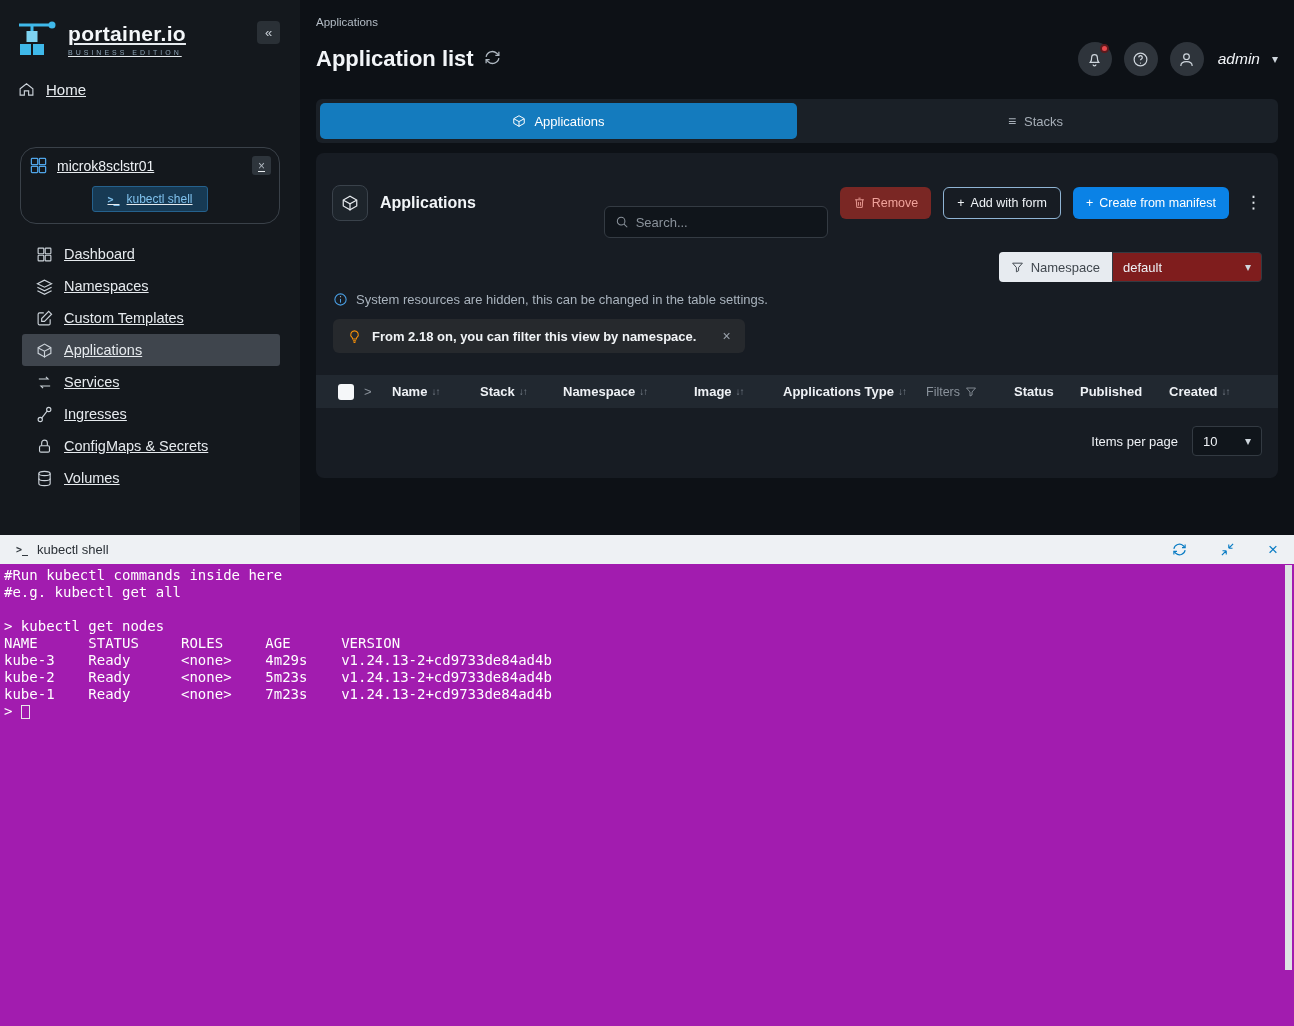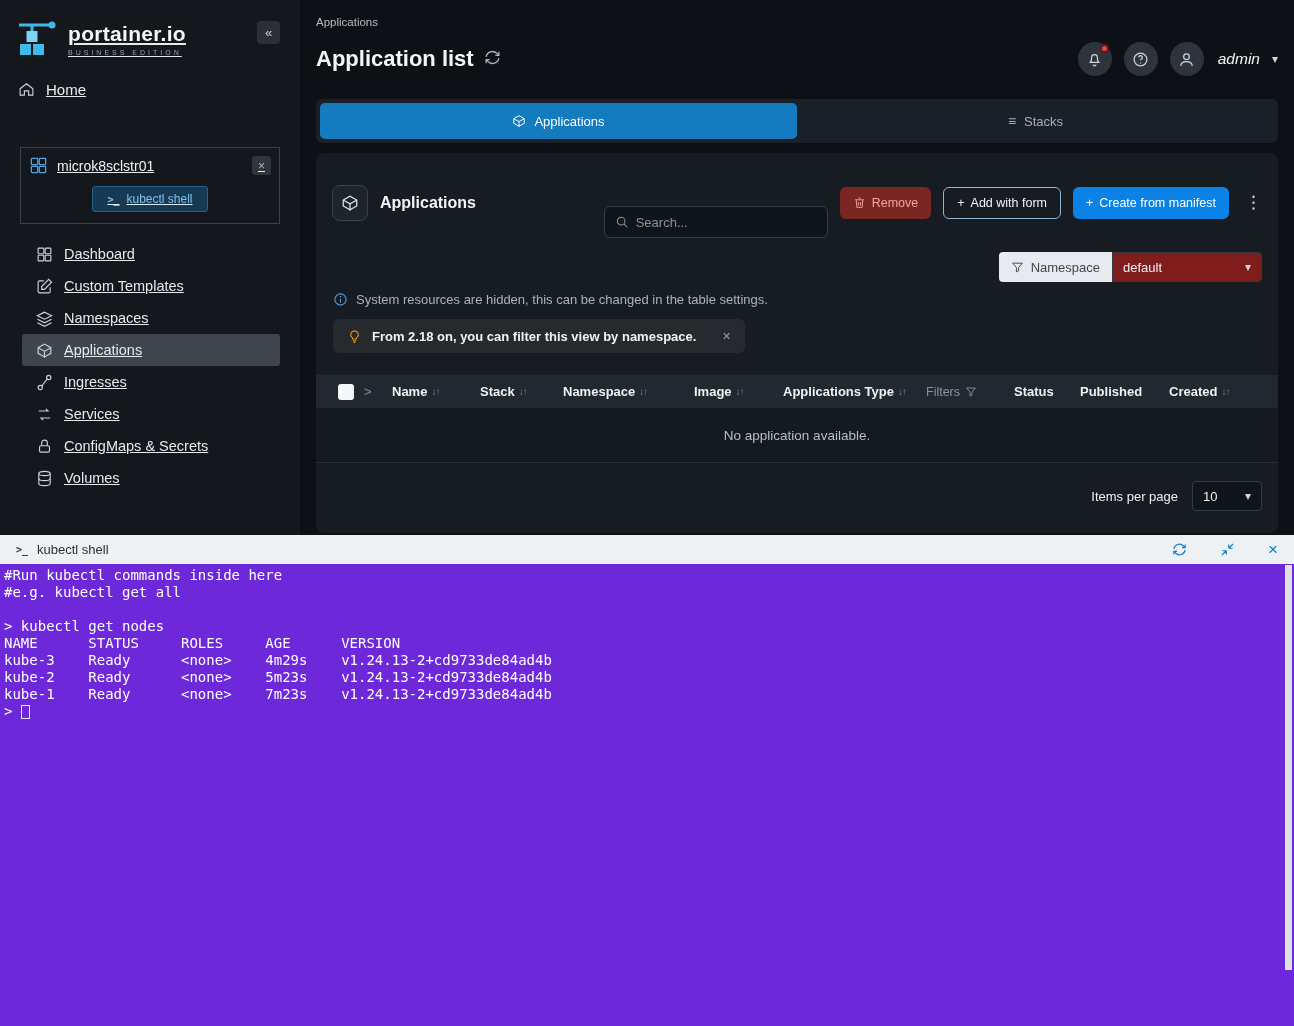--- a/index.html
+++ b/index.html
@@ -16,21 +16,21 @@
   .sidebar { width: 300px; flex-shrink: 0; background: #14181d; position: relative; text-decoration: underline; }
   .logo-row { display: flex; align-items: center; gap: 10px; padding: 18px 16px 10px 16px; }
   .logo-mark { width: 42px; height: 42px; }
   .logo-title { font-size: 21px; font-weight: bold; color: #f4f7fa; letter-spacing: .3px; }
   .logo-subtitle { font-size: 7px; letter-spacing: 3px; color: #8ca2b4; margin-top: 3px; }
   .collapse-btn { position: absolute; top: 21px; right: 20px; width: 23px; height: 23px;
     background: #2a3036; border: none; border-radius: 4px; color: #c8cfd6; font-size: 13px; cursor: pointer; }
   .home-item { display: flex; align-items: center; gap: 11px; padding: 11px 18px; font-size: 15px; color: #e9edf1; cursor: pointer; }
   .nav-icon { width: 17px; height: 17px; stroke: #ccd3da; fill: none; stroke-width: 1.6; flex-shrink: 0; }
 
-  .cluster-box { margin: 38px 20px 14px 20px; border: 1px solid #3a4149; border-radius: 0; padding: 8px 8px 10px 8px; }
+  .cluster-box { margin: 38px 20px 14px 20px; border: 1px solid #3a4149; border-radius: 16px; padding: 8px 8px 10px 8px; }
   .cluster-row { display: flex; align-items: center; gap: 9px; }
   .cluster-row .nav-icon { stroke: #4fa4e8; width: 19px; height: 19px; }
   .cluster-name { font-size: 14px; color: #eef1f5; flex: 1; }
   .cluster-close { width: 19px; height: 19px; background: #2e353c; border: none; border-radius: 3px;
     color: #b0b8c0; font-size: 12px; line-height: 1; cursor: pointer; }
   .shell-btn { display: flex; align-items: center; gap: 7px; margin: 11px auto 1px auto;
     background: #173a54; border: 1px solid #25618d; border-radius: 3px; color: #7fc0ec;
     font-size: 12px; padding: 5px 14px; cursor: pointer; }
   .shell-glyph { font-family: "DejaVu Sans Mono", monospace; font-size: 10px; font-weight: bold; }
 
@@ -126,21 +126,21 @@
   
   .terminal { position: absolute; left: 0; top: 535px; width: 1294px; height: 491px;
     display: flex; flex-direction: column; z-index: 10; }
   .term-header { height: 29px; background: #eef1f4; display: flex; align-items: center; padding: 0 16px; gap: 9px; }
   .term-glyph { font-family: "DejaVu Sans Mono", monospace; font-size: 10px; font-weight: bold; color: #343b41; }
   .term-title { font-size: 13px; color: #2b3137; }
   .term-actions { margin-left: auto; display: flex; align-items: center; gap: 33px; }
   .term-actions button { background: none; border: none; color: #0a7cc4; cursor: pointer; display: grid; place-items: center; }
   .term-actions svg { width: 15px; height: 15px; stroke: currentColor; fill: none; stroke-width: 1.8; }
   .term-close { font-size: 17px; line-height: 1; }
-  .term-body { flex: 1; background: #6d28d9; color: #ffffff; position: relative;
+  .term-body { flex: 1; background: #a21caf; color: #ffffff; position: relative;
     font-family: "DejaVu Sans Mono", monospace; font-size: 14px; line-height: 17px; padding: 3px 0 0 4px; }
   .term-output { white-space: pre; }
   .prompt-line { display: flex; align-items: center; }
   .cursor { display: inline-block; width: 9px; height: 14px; border: 1.5px solid #e8e8e8; margin-left: 9px; }
   .term-scrollbar { position: absolute; top: 1px; right: 2px; width: 7px; height: 405px; background: #dfe2e5; }
 </style>
 </head>
 <body>
 
 <div class="app">
@@ -191,55 +191,55 @@
         <svg class="nav-icon" viewBox="0 0 24 24">
             <rect x="3" y="3" width="8" height="8" rx="1"></rect>
             <rect x="13" y="3" width="8" height="8" rx="1"></rect>
             <rect x="3" y="13" width="8" height="8" rx="1"></rect>
             <rect x="13" y="13" width="8" height="8" rx="1"></rect>
           </svg>
         <span>Dashboard</span>
       </div>
       <div class="nav-item">
         <svg class="nav-icon" viewBox="0 0 24 24">
-            <path d="M11 4H5a2 2 0 0 0-2 2v13a2 2 0 0 0 2 2h13a2 2 0 0 0 2-2v-6"></path>
-            <path d="M18 2l4 4-10 10H8v-4z"></path>
-          </svg>
-        <span>Custom Templates</span>
-      </div>
-      <div class="nav-item">
-        <svg class="nav-icon" viewBox="0 0 24 24">
             <path d="M12 3 2 8l10 5 10-5z"></path>
             <path d="M2 13l10 5 10-5"></path>
             <path d="M2 18l10 5 10-5"></path>
           </svg>
         <span>Namespaces</span>
       </div>
+      <div class="nav-item">
+        <svg class="nav-icon" viewBox="0 0 24 24">
+            <path d="M11 4H5a2 2 0 0 0-2 2v13a2 2 0 0 0 2 2h13a2 2 0 0 0 2-2v-6"></path>
+            <path d="M18 2l4 4-10 10H8v-4z"></path>
+          </svg>
+        <span>Custom Templates</span>
+      </div>
       <div class="nav-item active">
         <svg class="nav-icon" viewBox="0 0 24 24">
             <path d="M21 16V8l-9-5-9 5v8l9 5z"></path>
             <path d="M3.3 8.3 12 13l8.7-4.7"></path>
             <path d="M12 13v9"></path>
           </svg>
         <span>Applications</span>
       </div>
       <div class="nav-item">
         <svg class="nav-icon" viewBox="0 0 24 24">
+            <path d="M4 7h13l-3-3"></path>
+            <path d="M20 17H7l3 3"></path>
+          </svg>
+        <span>Services</span>
+      </div>
+      <div class="nav-item">
+        <svg class="nav-icon" viewBox="0 0 24 24">
             <circle cx="6" cy="19" r="3"></circle>
             <circle cx="18" cy="5" r="3"></circle>
             <path d="M8 17 16 7"></path>
           </svg>
         <span>Ingresses</span>
-      </div>
-      <div class="nav-item">
-        <svg class="nav-icon" viewBox="0 0 24 24">
-            <path d="M4 7h13l-3-3"></path>
-            <path d="M20 17H7l3 3"></path>
-          </svg>
-        <span>Services</span>
       </div>
       <div class="nav-item">
         <svg class="nav-icon" viewBox="0 0 24 24">
             <rect x="5" y="11" width="14" height="9" rx="2"></rect>
             <path d="M8 11V7a4 4 0 0 1 8 0v4"></path>
           </svg>
         <span>ConfigMaps &amp; Secrets</span>
       </div>
       <div class="nav-item">
         <svg class="nav-icon" viewBox="0 0 24 24">
@@ -410,23 +410,20 @@
         </div>
         <div class="th col-published">
           <span>Published</span>
         </div>
         <div class="th col-created">
           <span>Created</span>
           <span class="sort">↓↑</span>
         </div>
       </div>
 
-      <div class="empty-row">
-        <span>No application available.</span>
-      </div>
 
       <div class="table-footer">
         <span>Items per page</span>
         <div class="select-box ipp-select">
           <span>10</span>
           <span class="chevron">▾</span>
         </div>
       </div>
     </section>
   </main>

